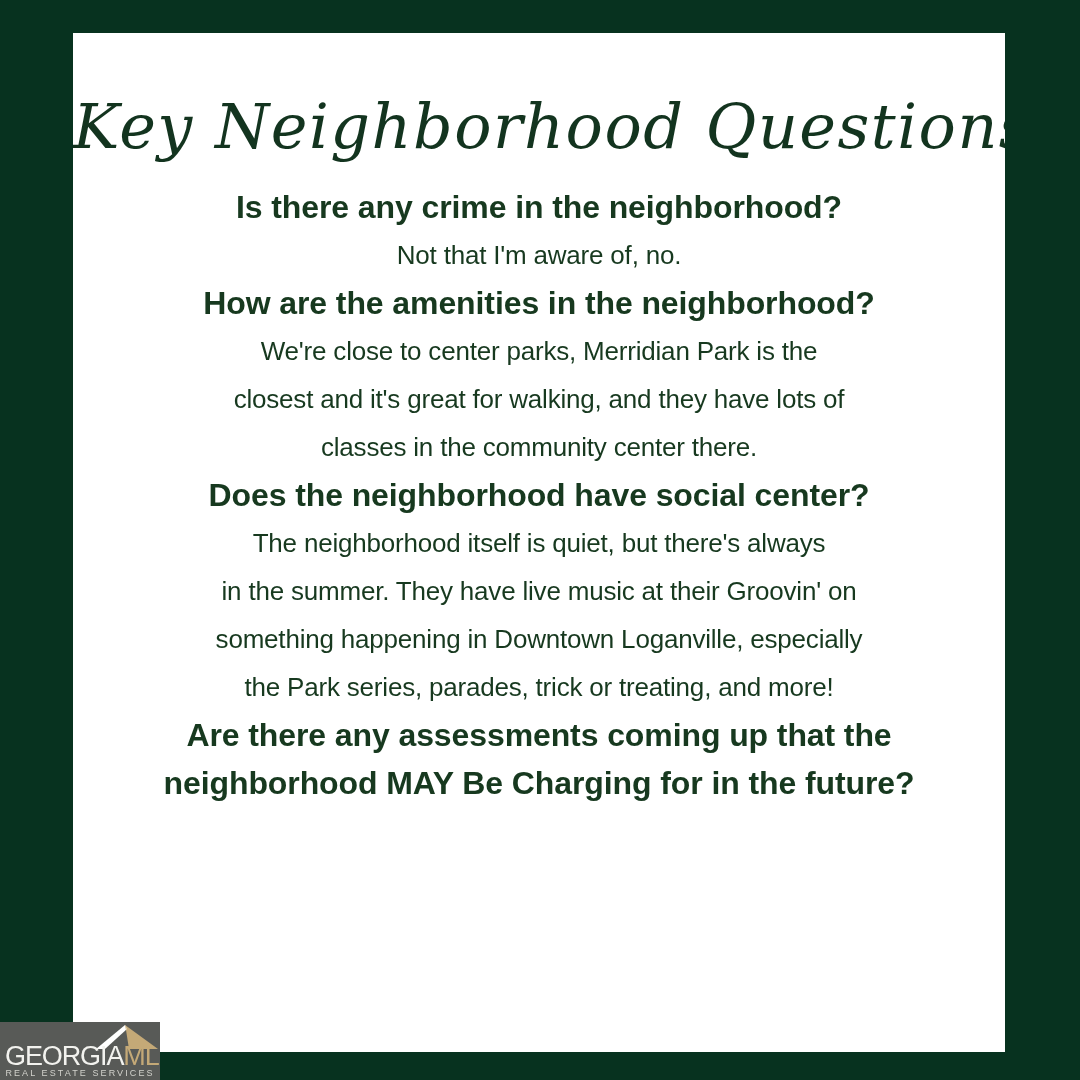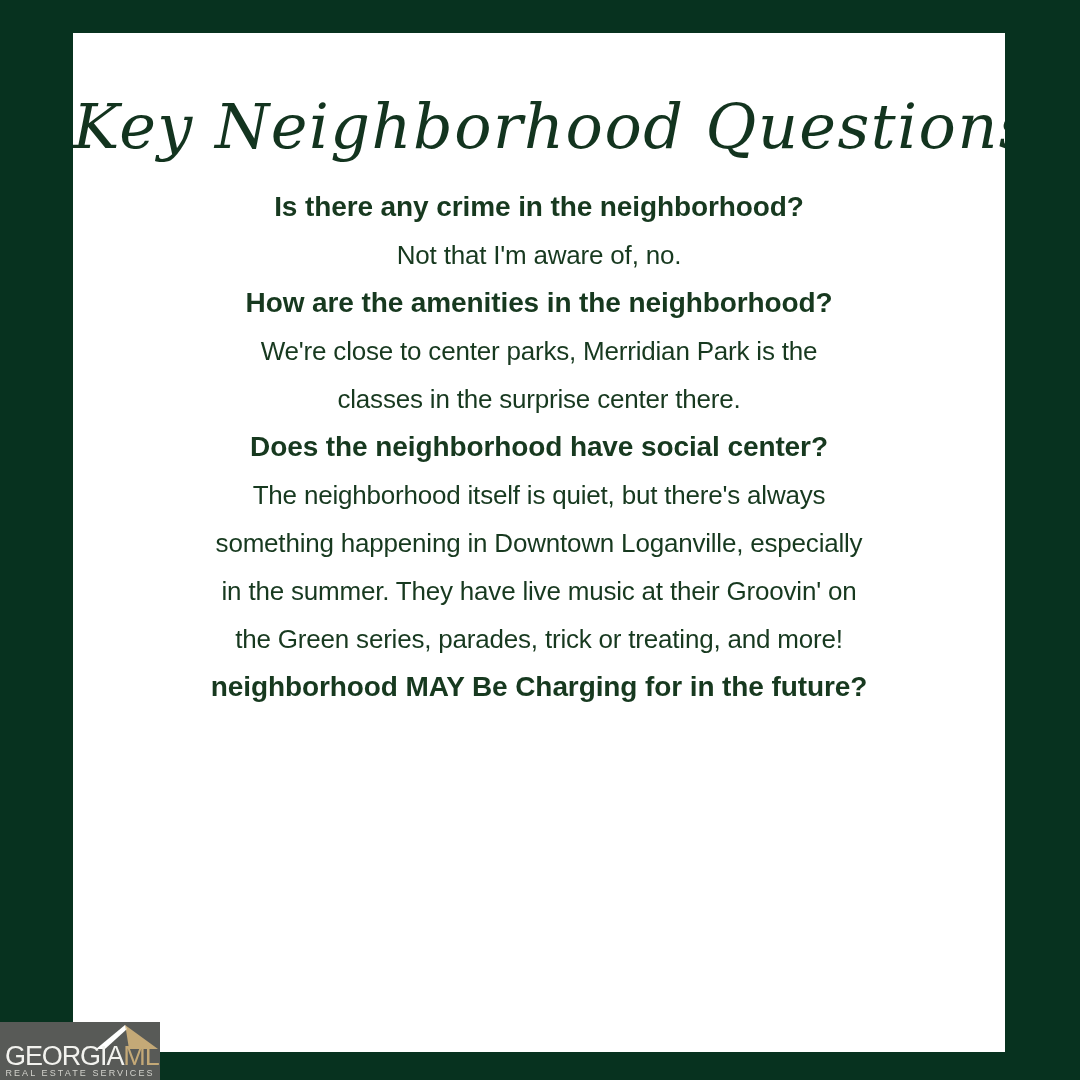--- a/index.html
+++ b/index.html
@@ -66,21 +66,21 @@
     font-family: "Liberation Sans", "DejaVu Sans", sans-serif;
     font-size: 26px;
     line-height: 48px;
     color: #17391f;
     white-space: nowrap;
     letter-spacing: -0.2px;
   }
 
   .qa-line.q {
     font-weight: bold;
-    font-size: 28px;
+    font-size: 32px;
     letter-spacing: -0.1px;
   }
 
   .qa-line.a {
     font-weight: 400;
   }
 
   
   #logo {
     position: absolute;
@@ -148,26 +148,28 @@
 
   <div id="card">
 
     <div id="title">Key Neighborhood Questions</div>
 
     <div id="qa-block">
         <div class="qa-line q">Is there any crime in the neighborhood?</div>
         <div class="qa-line a">Not that I'm aware of, no.</div>
         <div class="qa-line q">How are the amenities in the neighborhood?</div>
         <div class="qa-line a">We're close to center parks, Merridian Park is the</div>
-        <div class="qa-line a">classes in the surprise center there.</div>
+        <div class="qa-line a">closest and it's great for walking, and they have lots of</div>
+        <div class="qa-line a">classes in the community center there.</div>
         <div class="qa-line q">Does the neighborhood have social center?</div>
         <div class="qa-line a">The neighborhood itself is quiet, but there's always</div>
+        <div class="qa-line a">in the summer. They have live music at their Groovin' on</div>
         <div class="qa-line a">something happening in Downtown Loganville, especially</div>
-        <div class="qa-line a">in the summer. They have live music at their Groovin' on</div>
-        <div class="qa-line a">the Green series, parades, trick or treating, and more!</div>
+        <div class="qa-line a">the Park series, parades, trick or treating, and more!</div>
+        <div class="qa-line q">Are there any assessments coming up that the</div>
         <div class="qa-line q">neighborhood MAY Be Charging for in the future?</div>
       </div>
 
   </div>
 
   <div id="logo">
 
     <svg id="logo-roof" viewBox="0 0 62 24">
       <polygon points="0,24 29,0 31,4 9,24" fill="#ffffff"></polygon>
       <polygon points="29,0 62,24 33,24 30,5" fill="#c4a977"></polygon>

